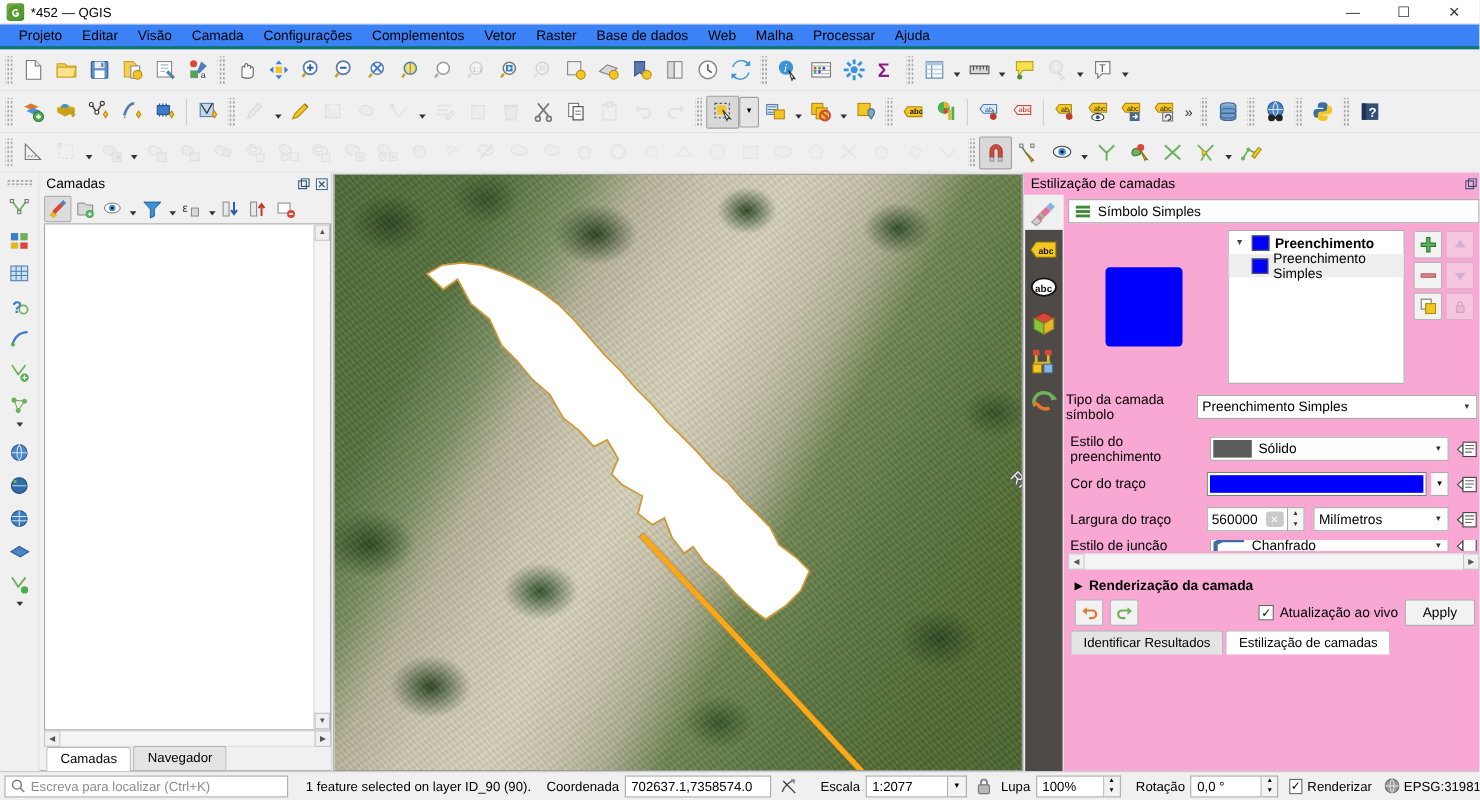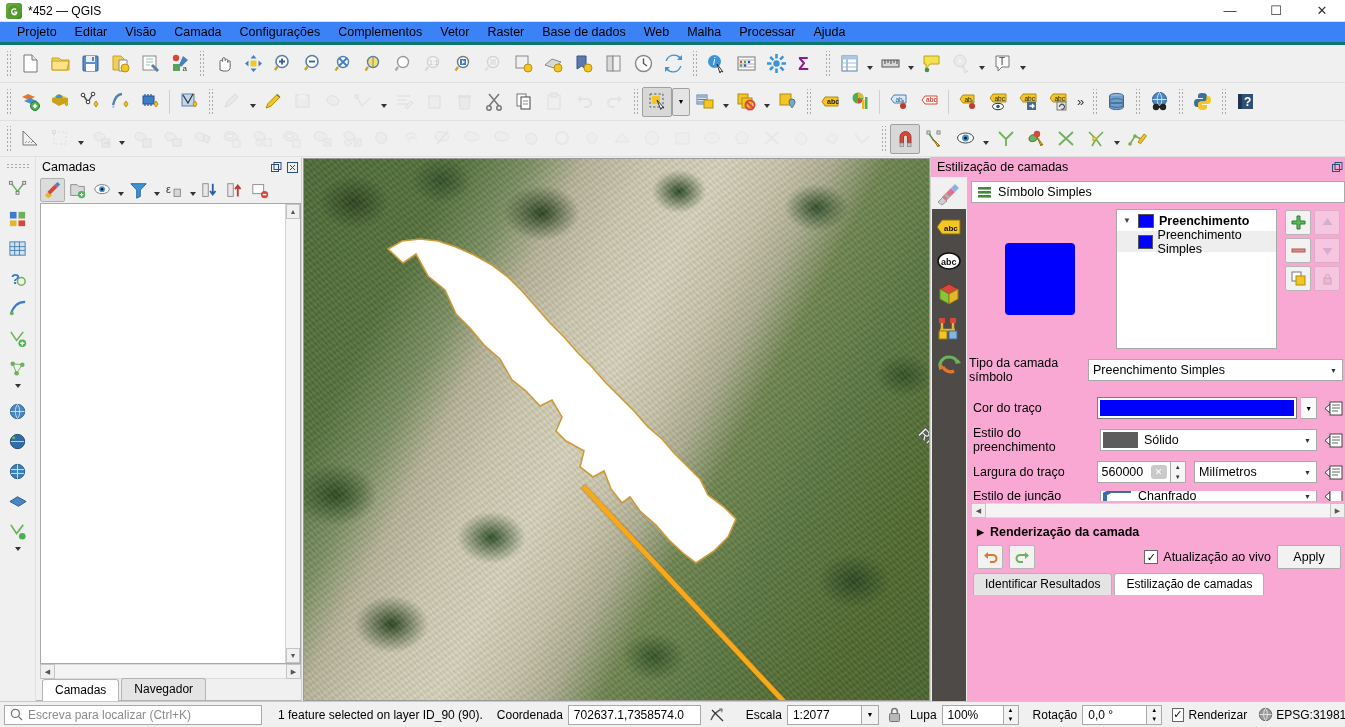--- a/index.html
+++ b/index.html
@@ -1539,41 +1539,41 @@
             <div class="combo" style="flex:1 1 auto; margin-right:2px">
               <span>Preenchimento Simples</span>
               <span class="carr">▼</span>
             </div>
           </div>
 
           <div class="prop-rows">
 
 
             <div class="prow">
-              <span class="plabel">Cor do traço</span>
-              <div class="colorbtn" style="width:200px;flex:0 0 200px">
-                <span class="swatch" id="strokeSwatch" style="background: rgb(0, 0, 255);"></span>
+              <span class="plabel">Estilo do preenchimento</span>
+              <div class="combo" style="width:217px;flex:0 0 217px;padding-left:2px;gap:6px">
+                <span id="fillStyleSwatch" style="width: 35px; height: 16px; display: inline-block; background: rgb(92, 92, 92);"></span>
+                <span>Sólido</span>
+                <span class="carr">▼</span>
               </div>
-              <div class="colorbtn-arrow">▼</div>
               <div class="dd-icon">
                 <svg width="21" height="19" viewBox="0 0 21 19">
                     <path d="M2 9.5L7 5v9z" fill="#fff" stroke="#444"></path>
                     <rect x="7" y="3" width="12" height="13" fill="#fff" stroke="#444"></rect>
                     <path d="M9 6h8M9 9h8M9 12h6" stroke="#666"></path>
                   </svg>
               </div>
             </div>
 
             <div class="prow">
-              <span class="plabel">Estilo do preenchimento</span>
-              <div class="combo" style="width:217px;flex:0 0 217px;padding-left:2px;gap:6px">
-                <span id="fillStyleSwatch" style="width: 35px; height: 16px; display: inline-block; background: rgb(92, 92, 92);"></span>
-                <span>Sólido</span>
-                <span class="carr">▼</span>
+              <span class="plabel">Cor do traço</span>
+              <div class="colorbtn" style="width:200px;flex:0 0 200px">
+                <span class="swatch" id="strokeSwatch" style="background: rgb(0, 0, 255);"></span>
               </div>
+              <div class="colorbtn-arrow">▼</div>
               <div class="dd-icon">
                 <svg width="21" height="19" viewBox="0 0 21 19">
                     <path d="M2 9.5L7 5v9z" fill="#fff" stroke="#444"></path>
                     <rect x="7" y="3" width="12" height="13" fill="#fff" stroke="#444"></rect>
                     <path d="M9 6h8M9 9h8M9 12h6" stroke="#666"></path>
                   </svg>
               </div>
             </div>
 
             <div class="prow">

